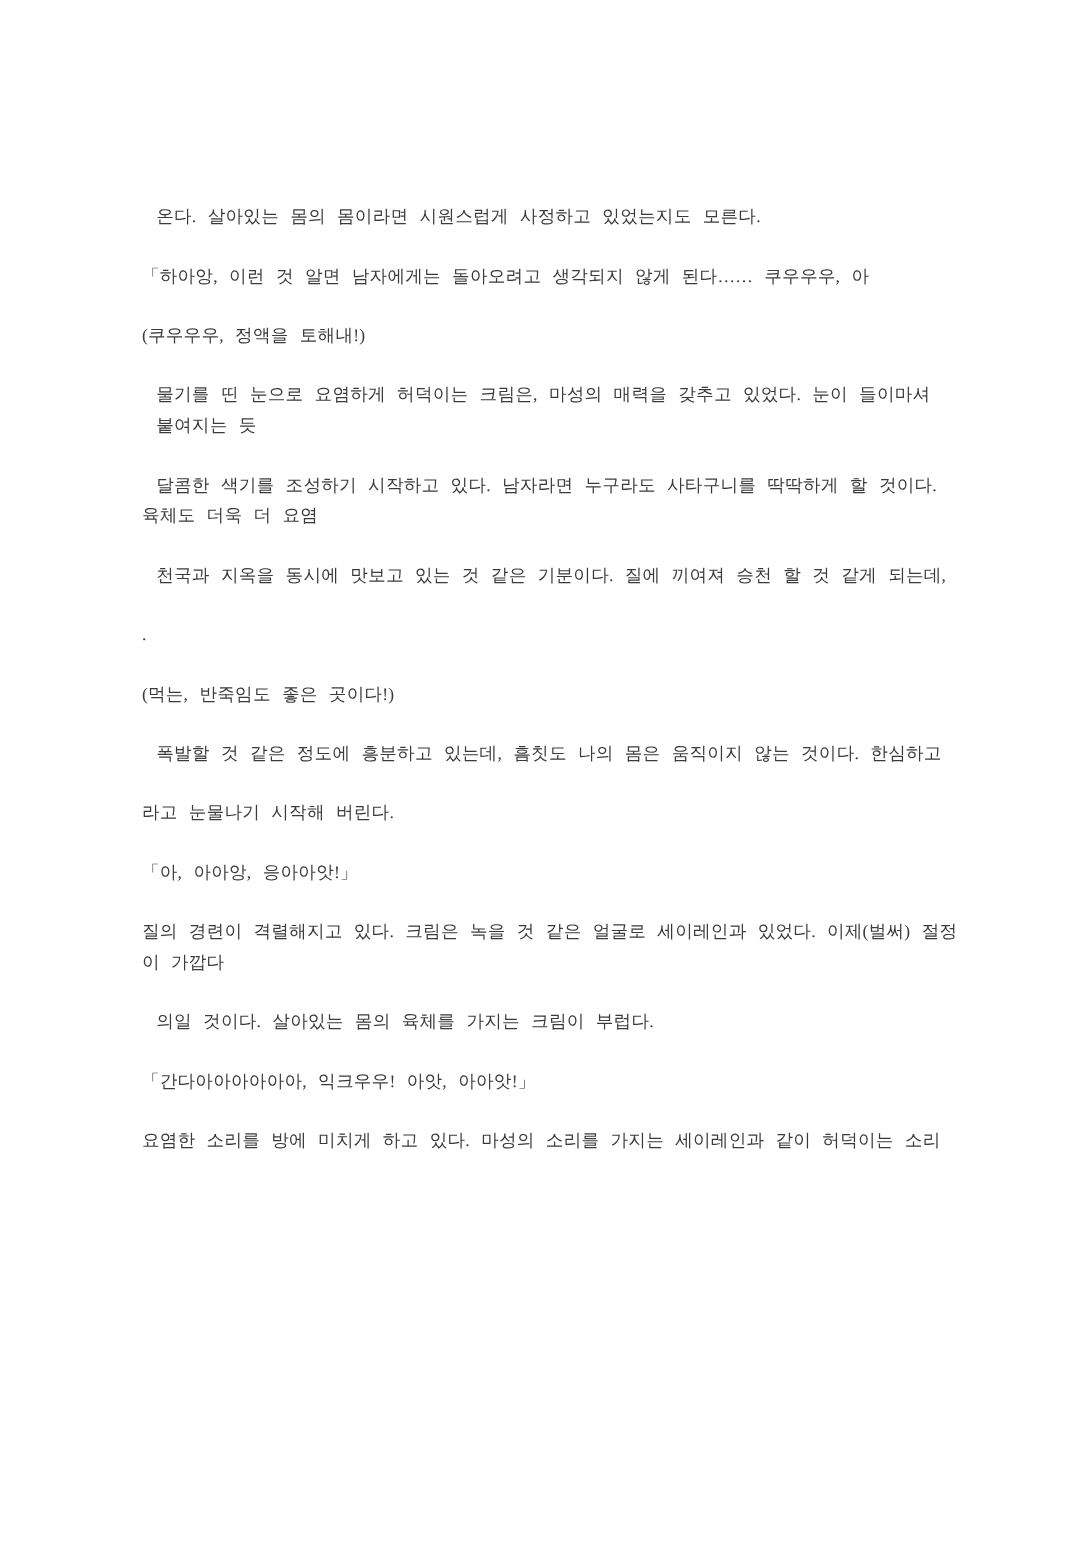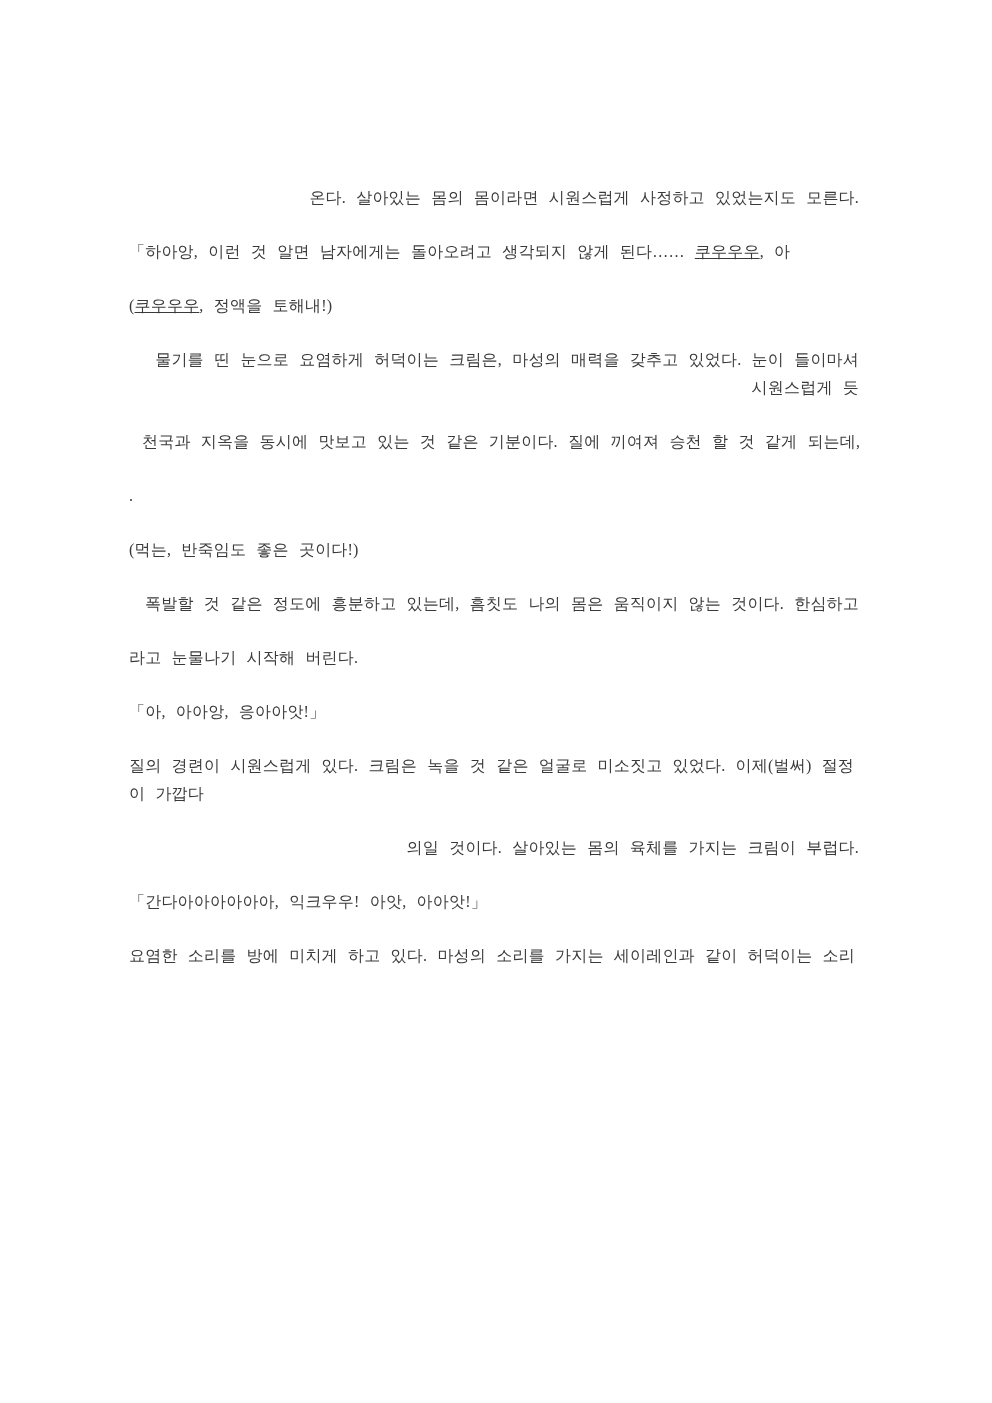--- a/index.html
+++ b/index.html
@@ -29,65 +29,67 @@
     color: #3a3a3a;
     word-spacing: 6px;
     letter-spacing: 0.2px;
   }
   .line {
     display: block;
     white-space: nowrap;
   }
   .line.indented {
     padding-left: 13px;
-    text-align: right;
   }
   .u {
-    text-decoration: underline;
     text-underline-offset: 1px;
   }
 </style>
 </head>
 <body>
 
 <div class="page">
   <div class="text-column" id="text-column">
       <p class="para">
         <span class="line indented"><span class="">온다. 살아있는 몸의 몸이라면 시원스럽게 사정하고 있었는지도 모른다.</span></span>
       </p>
       <p class="para">
         <span class="line"><span class="">「하아앙, 이런 것 알면 남자에게는 돌아오려고 생각되지 않게 된다…… </span><span class="u">쿠우우우</span><span class="">, 아</span></span>
       </p>
       <p class="para">
         <span class="line"><span class="">(</span><span class="u">쿠우우우</span><span class="">, 정액을 토해내!)</span></span>
       </p>
       <p class="para">
         <span class="line indented"><span class="">물기를 띤 눈으로 요염하게 허덕이는 크림은, 마성의 매력을 갖추고 있었다. 눈이 들이마셔</span></span>
-        <span class="line indented"><span class="">시원스럽게 듯</span></span>
+        <span class="line indented"><span class="">붙여지는 듯</span></span>
+      </p>
+      <p class="para">
+        <span class="line indented"><span class="">달콤한 색기를 조성하기 시작하고 있다. 남자라면 누구라도 사타구니를 딱딱하게 할 것이다.</span></span>
+        <span class="line"><span class="">육체도 더욱 더 요염</span></span>
       </p>
       <p class="para">
         <span class="line indented"><span class="">천국과 지옥을 동시에 맛보고 있는 것 같은 기분이다. 질에 끼여져 승천 할 것 같게 되는데,</span></span>
       </p>
       <p class="para">
         <span class="line"><span class="">.</span></span>
       </p>
       <p class="para">
         <span class="line"><span class="">(먹는, 반죽임도 좋은 곳이다!)</span></span>
       </p>
       <p class="para">
         <span class="line indented"><span class="">폭발할 것 같은 정도에 흥분하고 있는데, 흠칫도 나의 몸은 움직이지 않는 것이다. 한심하고</span></span>
       </p>
       <p class="para">
         <span class="line"><span class="">라고 눈물나기 시작해 버린다.</span></span>
       </p>
       <p class="para">
         <span class="line"><span class="">「아, 아아앙, 응아아앗!」</span></span>
       </p>
       <p class="para">
-        <span class="line"><span class="">질의 경련이 시원스럽게 있다. 크림은 녹을 것 같은 얼굴로 미소짓고 있었다. 이제(벌써) 절정</span></span>
+        <span class="line"><span class="">질의 경련이 격렬해지고 있다. 크림은 녹을 것 같은 얼굴로 세이레인과 있었다. 이제(벌써) 절정</span></span>
         <span class="line"><span class="">이 가깝다</span></span>
       </p>
       <p class="para">
         <span class="line indented"><span class="">의일 것이다. 살아있는 몸의 육체를 가지는 크림이 부럽다.</span></span>
       </p>
       <p class="para">
         <span class="line"><span class="">「간다아아아아아아, 익크우우! 아앗, 아아앗!」</span></span>
       </p>
       <p class="para">
         <span class="line"><span class="">요염한 소리를 방에 미치게 하고 있다. 마성의 소리를 가지는 세이레인과 같이 허덕이는 소리</span></span>

